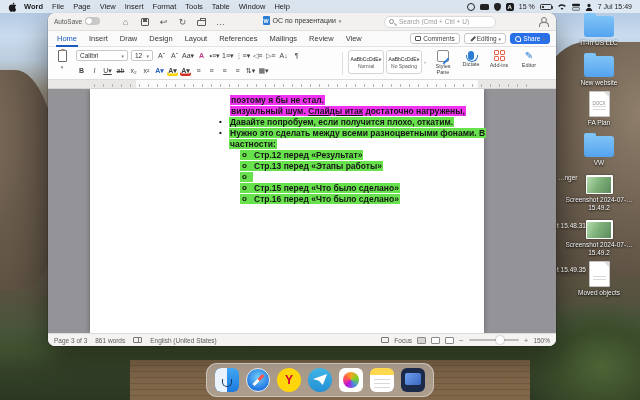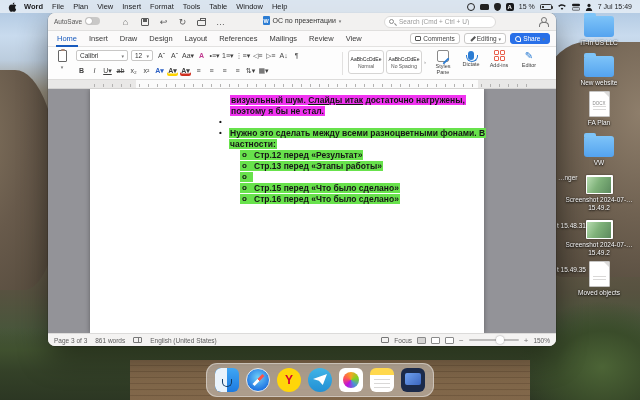--- a/index.html
+++ b/index.html
@@ -221,21 +221,21 @@
 
   <div class="menubar">
     <span class="apple">
         <svg viewBox="0 0 14 17">
           <path d="M11.5 9c0-2 1.6-2.9 1.7-3-.9-1.4-2.4-1.6-2.9-1.6-1.2-.1-2.4.7-3 .7-.6 0-1.6-.7-2.6-.7C3.4 4.5 2 5.6 1.3 7.2c-1.3 2.3-.3 5.7 1 7.6.6.9 1.4 1.9 2.4 1.9 1 0 1.3-.6 2.5-.6s1.5.6 2.6.6c1.1 0 1.7-1 2.4-1.9.7-1 1-2.1 1-2.1s-1.7-.7-1.7-3.7zM9.4 3.5c.5-.7.9-1.6.8-2.6-.8 0-1.7.5-2.3 1.2-.5.6-.9 1.6-.8 2.5.9.1 1.8-.4 2.3-1.1z"></path>
         </svg>
       </span>
     <span id="menu-items">
         <span class="mi mi-app">Word</span>
         <span class="mi">File</span>
-        <span class="mi">Plan</span>
+        <span class="mi">Page</span>
         <span class="mi">View</span>
         <span class="mi">Insert</span>
         <span class="mi">Format</span>
         <span class="mi">Tools</span>
         <span class="mi">Table</span>
         <span class="mi">Window</span>
         <span class="mi">Help</span>
       </span>
     <span class="mb-right">
       <span class="s-ico ico-clock"></span>
@@ -407,27 +407,28 @@
 
     <div class="ruler">
       <div class="white"></div>
         <div class="ticks"></div>
     </div>
 
     <div class="canvas">
       <div class="page">
         <div id="doc-content">
             <div class="dline ind-para">
+              <span class="dtext hl-magenta"><span>поэтому я бы не стал.</span></span>
+            </div>
+            <div class="dline ind-para">
               <span class="dtext hl-magenta"><span>визуальный шум. </span><span class="uline">Слайды итак</span><span> достаточно нагружены,</span></span>
-            </div>
-            <div class="dline ind-para">
-              <span class="dtext hl-magenta"><span>поэтому я бы не стал.</span></span>
             </div>
             <div class="dline ind-b1">
               <span class="dmark">•</span>
+              <span class="dtext hl-green"><span>Давайте попробуем, если получится плохо, откатим.</span></span>
             </div>
             <div class="dline ind-b1">
               <span class="dmark">•</span>
               <span class="dtext hl-green"><span>Нужно это сделать между всеми разноцветными фонами. В</span></span>
             </div>
             <div class="dline ind-cont">
               <span class="dtext hl-green"><span>частности:</span></span>
             </div>
             <div class="dline ind-b2">
               <span class="dmark hl-green">o</span>

